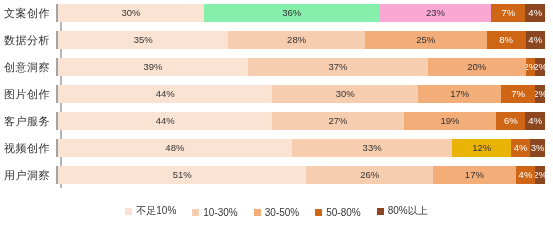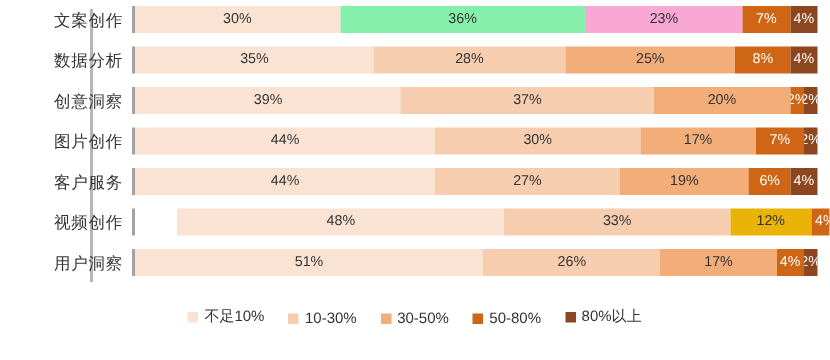--- a/index.html
+++ b/index.html
@@ -21,21 +21,20 @@
     height: 222px;
   }
 
   
   #plot {
     position: absolute;
     left: 0;
     top: 4px;
     width: 553px;
     height: 188px;
-    padding-left: 32px;
   }
 
   .row {
     position: relative;
     height: 18px;
     margin-bottom: 9px;
     display: flex;
     align-items: center;
   }
 
@@ -161,21 +160,21 @@
             <div class="seg" style="flex: 0 0 44%; background: rgb(251, 227, 212); color: rgb(51, 51, 51);">44%</div>
             <div class="seg" style="flex: 0 0 27%; background: rgb(247, 205, 175); color: rgb(51, 51, 51);">27%</div>
             <div class="seg" style="flex: 0 0 19%; background: rgb(243, 173, 120); color: rgb(51, 51, 51);">19%</div>
             <div class="seg" style="flex: 0 0 6%; background: rgb(207, 102, 21); color: rgb(255, 255, 255);">6%</div>
             <div class="seg" style="flex: 0 0 4%; background: rgb(140, 70, 32); color: rgb(255, 255, 255);">4%</div>
           </div>
         </div>
         <div class="row">
           <div class="cat-label">视频创作</div>
           <div class="bar">
-            <div class="seg" style="flex: 0 0 48%; background: rgb(251, 227, 212); color: rgb(51, 51, 51); margin-left: 28px;">48%</div>
+            <div class="seg" style="flex: 0 0 48%; background: rgb(251, 227, 212); color: rgb(51, 51, 51);">48%</div>
             <div class="seg" style="flex: 0 0 33%; background: rgb(247, 205, 175); color: rgb(51, 51, 51); text-align: center;">33%</div>
             <div class="seg" style="flex: 0 0 12%; background: #eab308; color: rgb(51, 51, 51);">12%</div>
             <div class="seg" style="flex: 0 0 4%; background: rgb(207, 102, 21); color: rgb(255, 255, 255);">4%</div>
             <div class="seg" style="flex: 0 0 3%; background: rgb(140, 70, 32); color: rgb(255, 255, 255);">3%</div>
           </div>
         </div>
         <div class="row">
           <div class="cat-label">用户洞察</div>
           <div class="bar">
             <div class="seg" style="flex: 0 0 51%; background: rgb(251, 227, 212); color: rgb(51, 51, 51);">51%</div>

